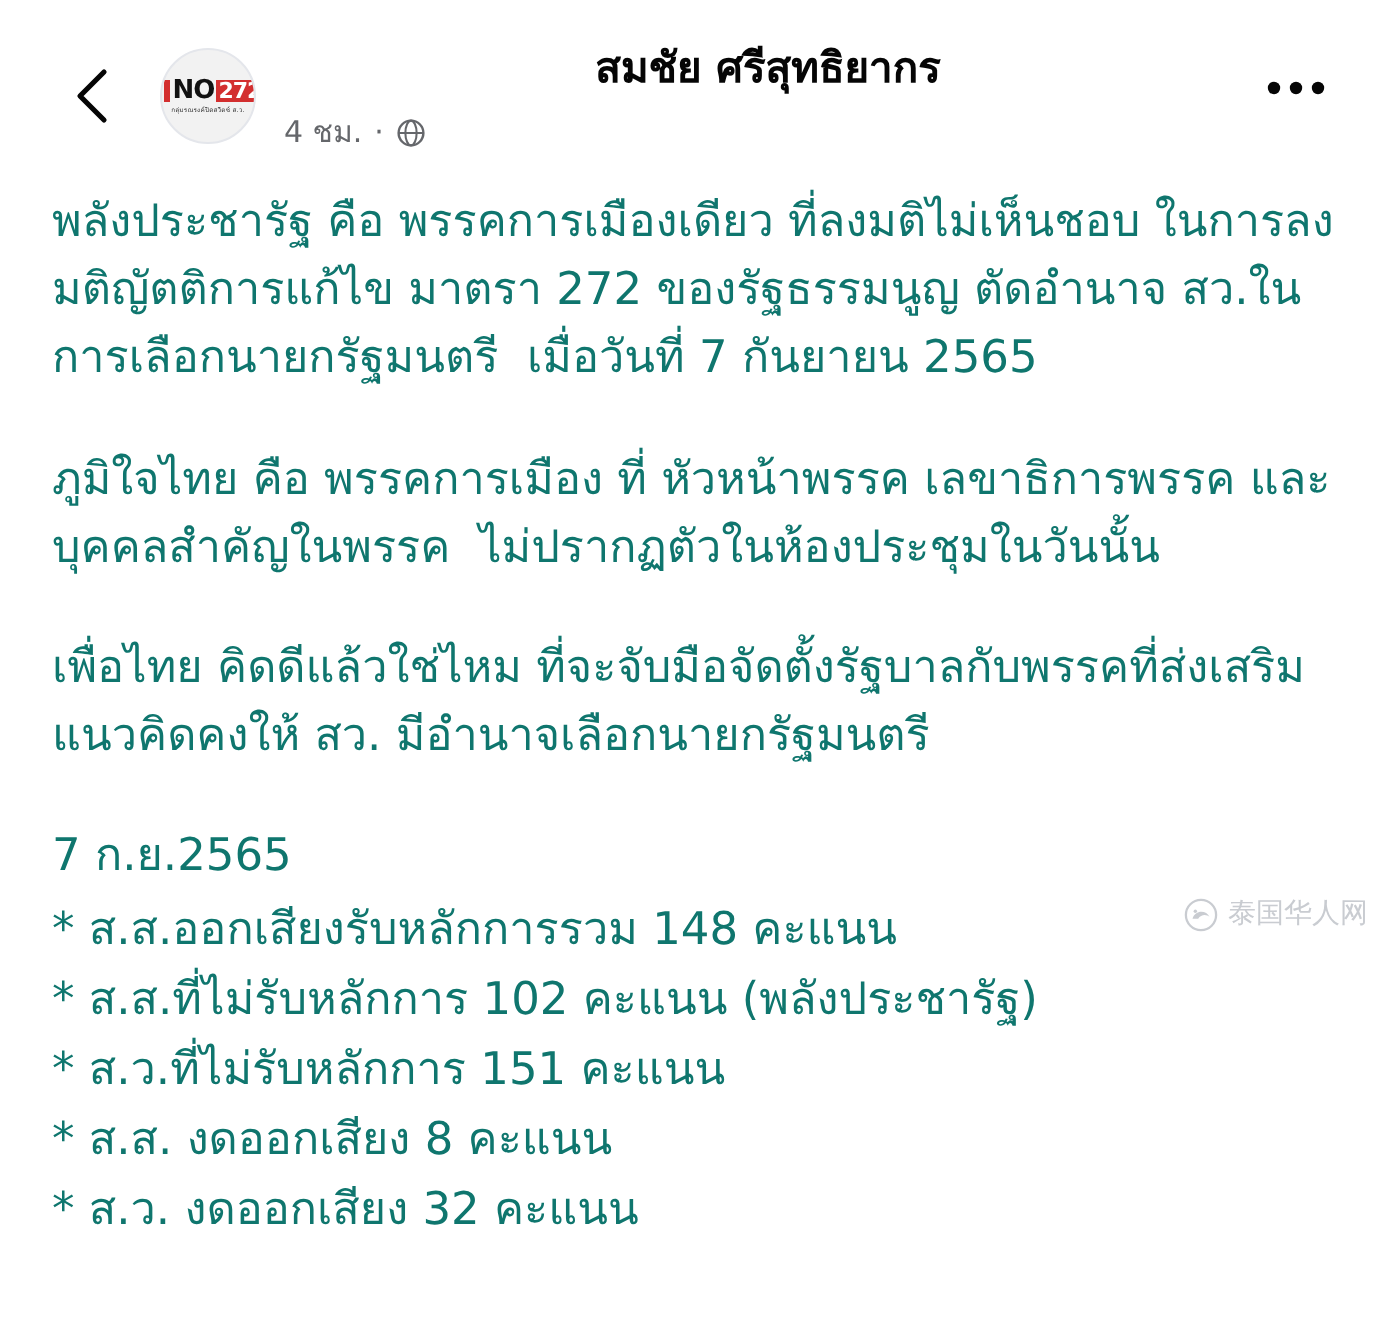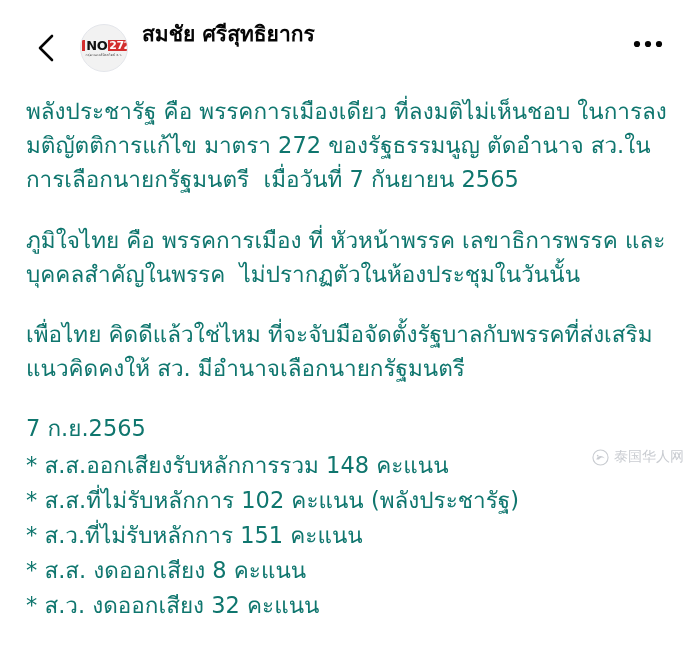--- a/index.html
+++ b/index.html
@@ -103,20 +103,21 @@
     line-height: 1;
     letter-spacing: 0.1px;
     white-space: nowrap;
   }
 
   .header-text {
     margin-left: 14px;
     flex: 1 1 auto;
     min-width: 0;
     padding-top: 2px;
+    text-align: center;
   }
   .author-name {
     font-size: 21px;
     font-weight: bold;
     color: #050505;
     line-height: 1.2;
     white-space: nowrap;
     overflow: hidden;
     text-overflow: ellipsis;
     cursor: pointer;
@@ -214,20 +215,31 @@
           <span class="logo-bars"></span>
           <span>NO</span>
           <span class="logo-num">272</span>
         </div>
         <div class="logo-sub">กลุ่มรณรงค์ปิดสวิตซ์ ส.ว.</div>
       </div>
     </div>
 
     <div class="header-text">
       <div class="author-name">สมชัย ศรีสุทธิยากร</div>
+      <div class="meta-row">
+        <span class="meta-time">4 ชม.</span>
+        <span class="meta-dot">·</span>
+        <span class="globe-icon">
+          <svg width="15" height="15" viewBox="0 0 16 16">
+            <circle cx="8" cy="8" r="6.6" fill="none" stroke="#65676b" stroke-width="1.3"></circle>
+            <ellipse cx="8" cy="8" rx="3" ry="6.6" fill="none" stroke="#65676b" stroke-width="1.1"></ellipse>
+            <line x1="1.6" y1="8" x2="14.4" y2="8" stroke="#65676b" stroke-width="1.1"></line>
+          </svg>
+        </span>
+      </div>
     </div>
 
     <div class="more-button">
       <svg width="30" height="8" viewBox="0 0 30 8">
         <circle cx="4" cy="4" r="3.1" fill="#050505"></circle>
         <circle cx="15" cy="4" r="3.1" fill="#050505"></circle>
         <circle cx="26" cy="4" r="3.1" fill="#050505"></circle>
       </svg>
     </div>
 

